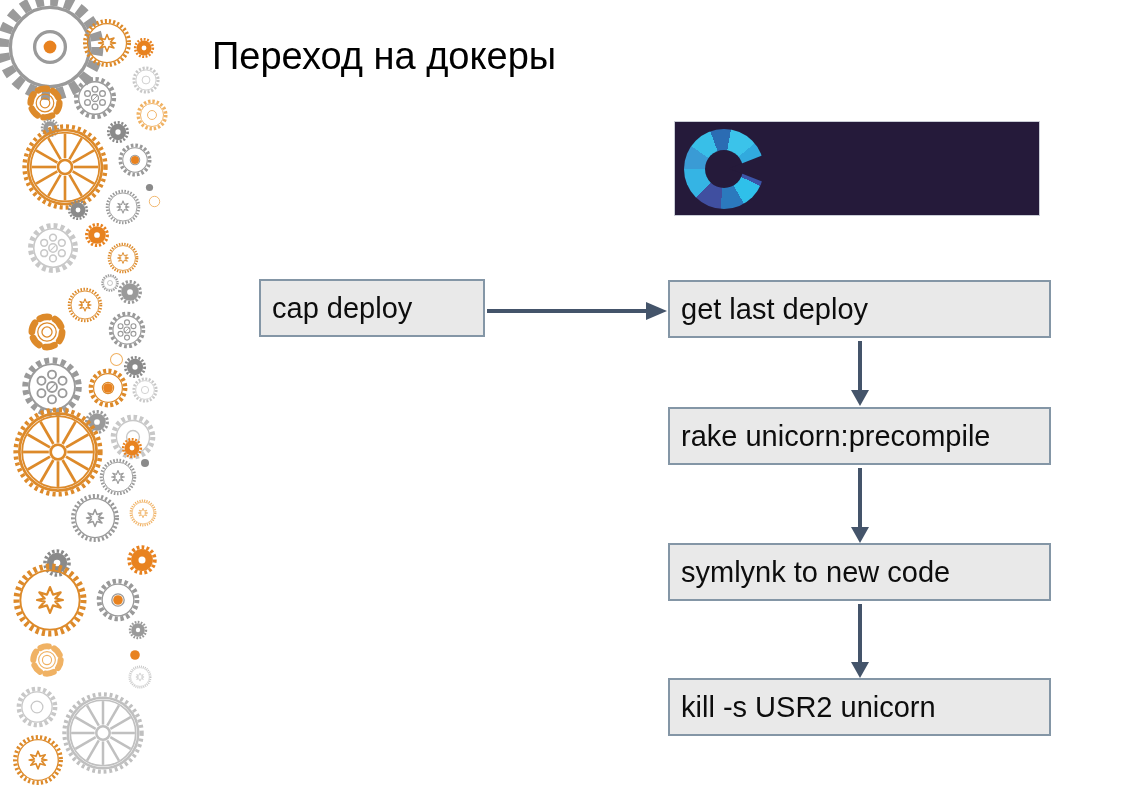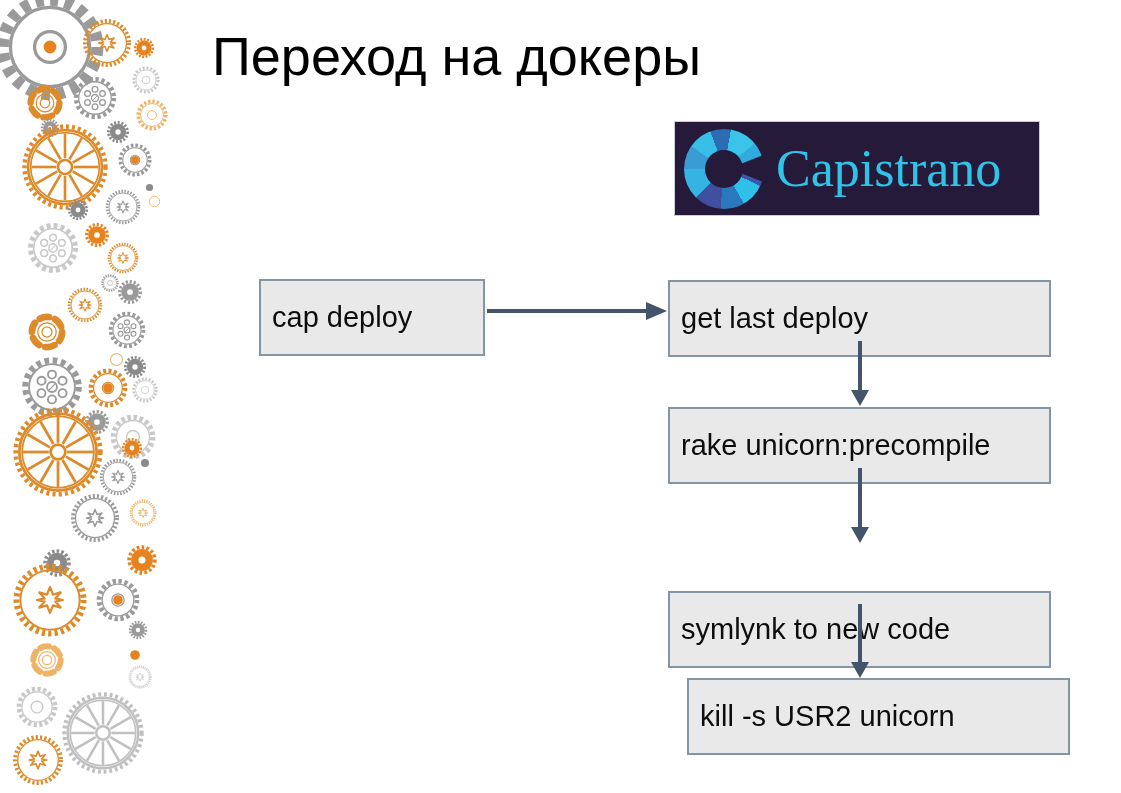--- a/index.html
+++ b/index.html
@@ -4,21 +4,21 @@
 <style>
   html,body{margin:0;padding:0;}
   body{
     width:1121px;height:793px;position:relative;overflow:hidden;
     background:#ffffff;font-family:"Liberation Sans",sans-serif;
   }
   
   .gear-strip{position:absolute;left:0;top:0;width:190px;height:793px;}
   
   .slide-title{
-    position:absolute;left:212px;top:24px;font-size:54px;line-height:64px;
+    position:absolute;left:212px;top:24px;font-size:38px;line-height:64px;
     color:#000;white-space:nowrap;font-weight:400;
   }
   
   .logo{
     position:absolute;left:674px;top:121px;width:366px;height:95px;
     background:#251a3a;border:1px solid #c9cdd6;box-sizing:border-box;
     display:flex;align-items:center;padding-left:9px;
   }
   .logo-mark{position:relative;width:80px;height:80px;flex:0 0 auto;}
   .logo-mark .disc{
@@ -34,30 +34,30 @@
     position:absolute;right:-3px;top:50%;transform:translateY(-50%);
     width:38px;height:30px;background:#251a3a;
     clip-path:polygon(0 50%,100% 0,100% 100%);
   }
   .logo-text{
     font-family:"Liberation Serif",serif;font-size:52px;color:#2fc3e8;
     margin-left:12px;white-space:nowrap;
   }
   
   .fbox{
-    position:absolute;box-sizing:border-box;height:77px;
+    position:absolute;box-sizing:border-box;height:58px;
     background:#e9e9e9;border:2px solid #8496a6;
     display:flex;align-items:center;padding-left:11px;
     font-size:29px;color:#0d0d0d;white-space:nowrap;
   }
   .b1{left:259px;top:279px;width:226px;}
   .b2{left:668px;top:280px;width:383px;}
   .b3{left:668px;top:407px;width:383px;}
-  .b4{left:668px;top:543px;width:383px;margin-top:48px;}
-  .b5{left:668px;top:678px;width:383px;margin-left:19px;}
+  .b4{left:668px;top:543px;width:383px;}
+  .b5{left:668px;top:678px;width:383px;}
   
   .harrow{position:absolute;left:487px;top:309px;width:159px;height:4px;background:#44546a;}
   .harrow::after{
     content:'';position:absolute;right:-21px;top:-7px;
     border-top:9px solid transparent;border-bottom:9px solid transparent;
     border-left:21px solid #44546a;
   }
   .varrow{position:absolute;left:858px;width:4px;background:#44546a;}
   .va1{top:341px;height:50px;}
   .va2{top:468px;height:60px;}
@@ -187,21 +187,20 @@
 </svg>
 
 <div class="slide-title">Переход на докеры</div>
 
 <div class="logo">
   <div class="logo-mark">
     <div class="disc"></div>
     <div class="hole"></div>
     <div class="notch"></div>
   </div>
-  <div class="logo-text">Capistrano</div>
 </div>
 
 <div class="fbox b1">cap deploy</div>
 <div class="harrow"></div>
 <div class="fbox b2">get last deploy</div>
 <div class="varrow va1"></div>
 <div class="fbox b3">rake unicorn:precompile</div>
 <div class="varrow va2"></div>
 <div class="fbox b4">symlynk to new code</div>
 <div class="varrow va3"></div>

